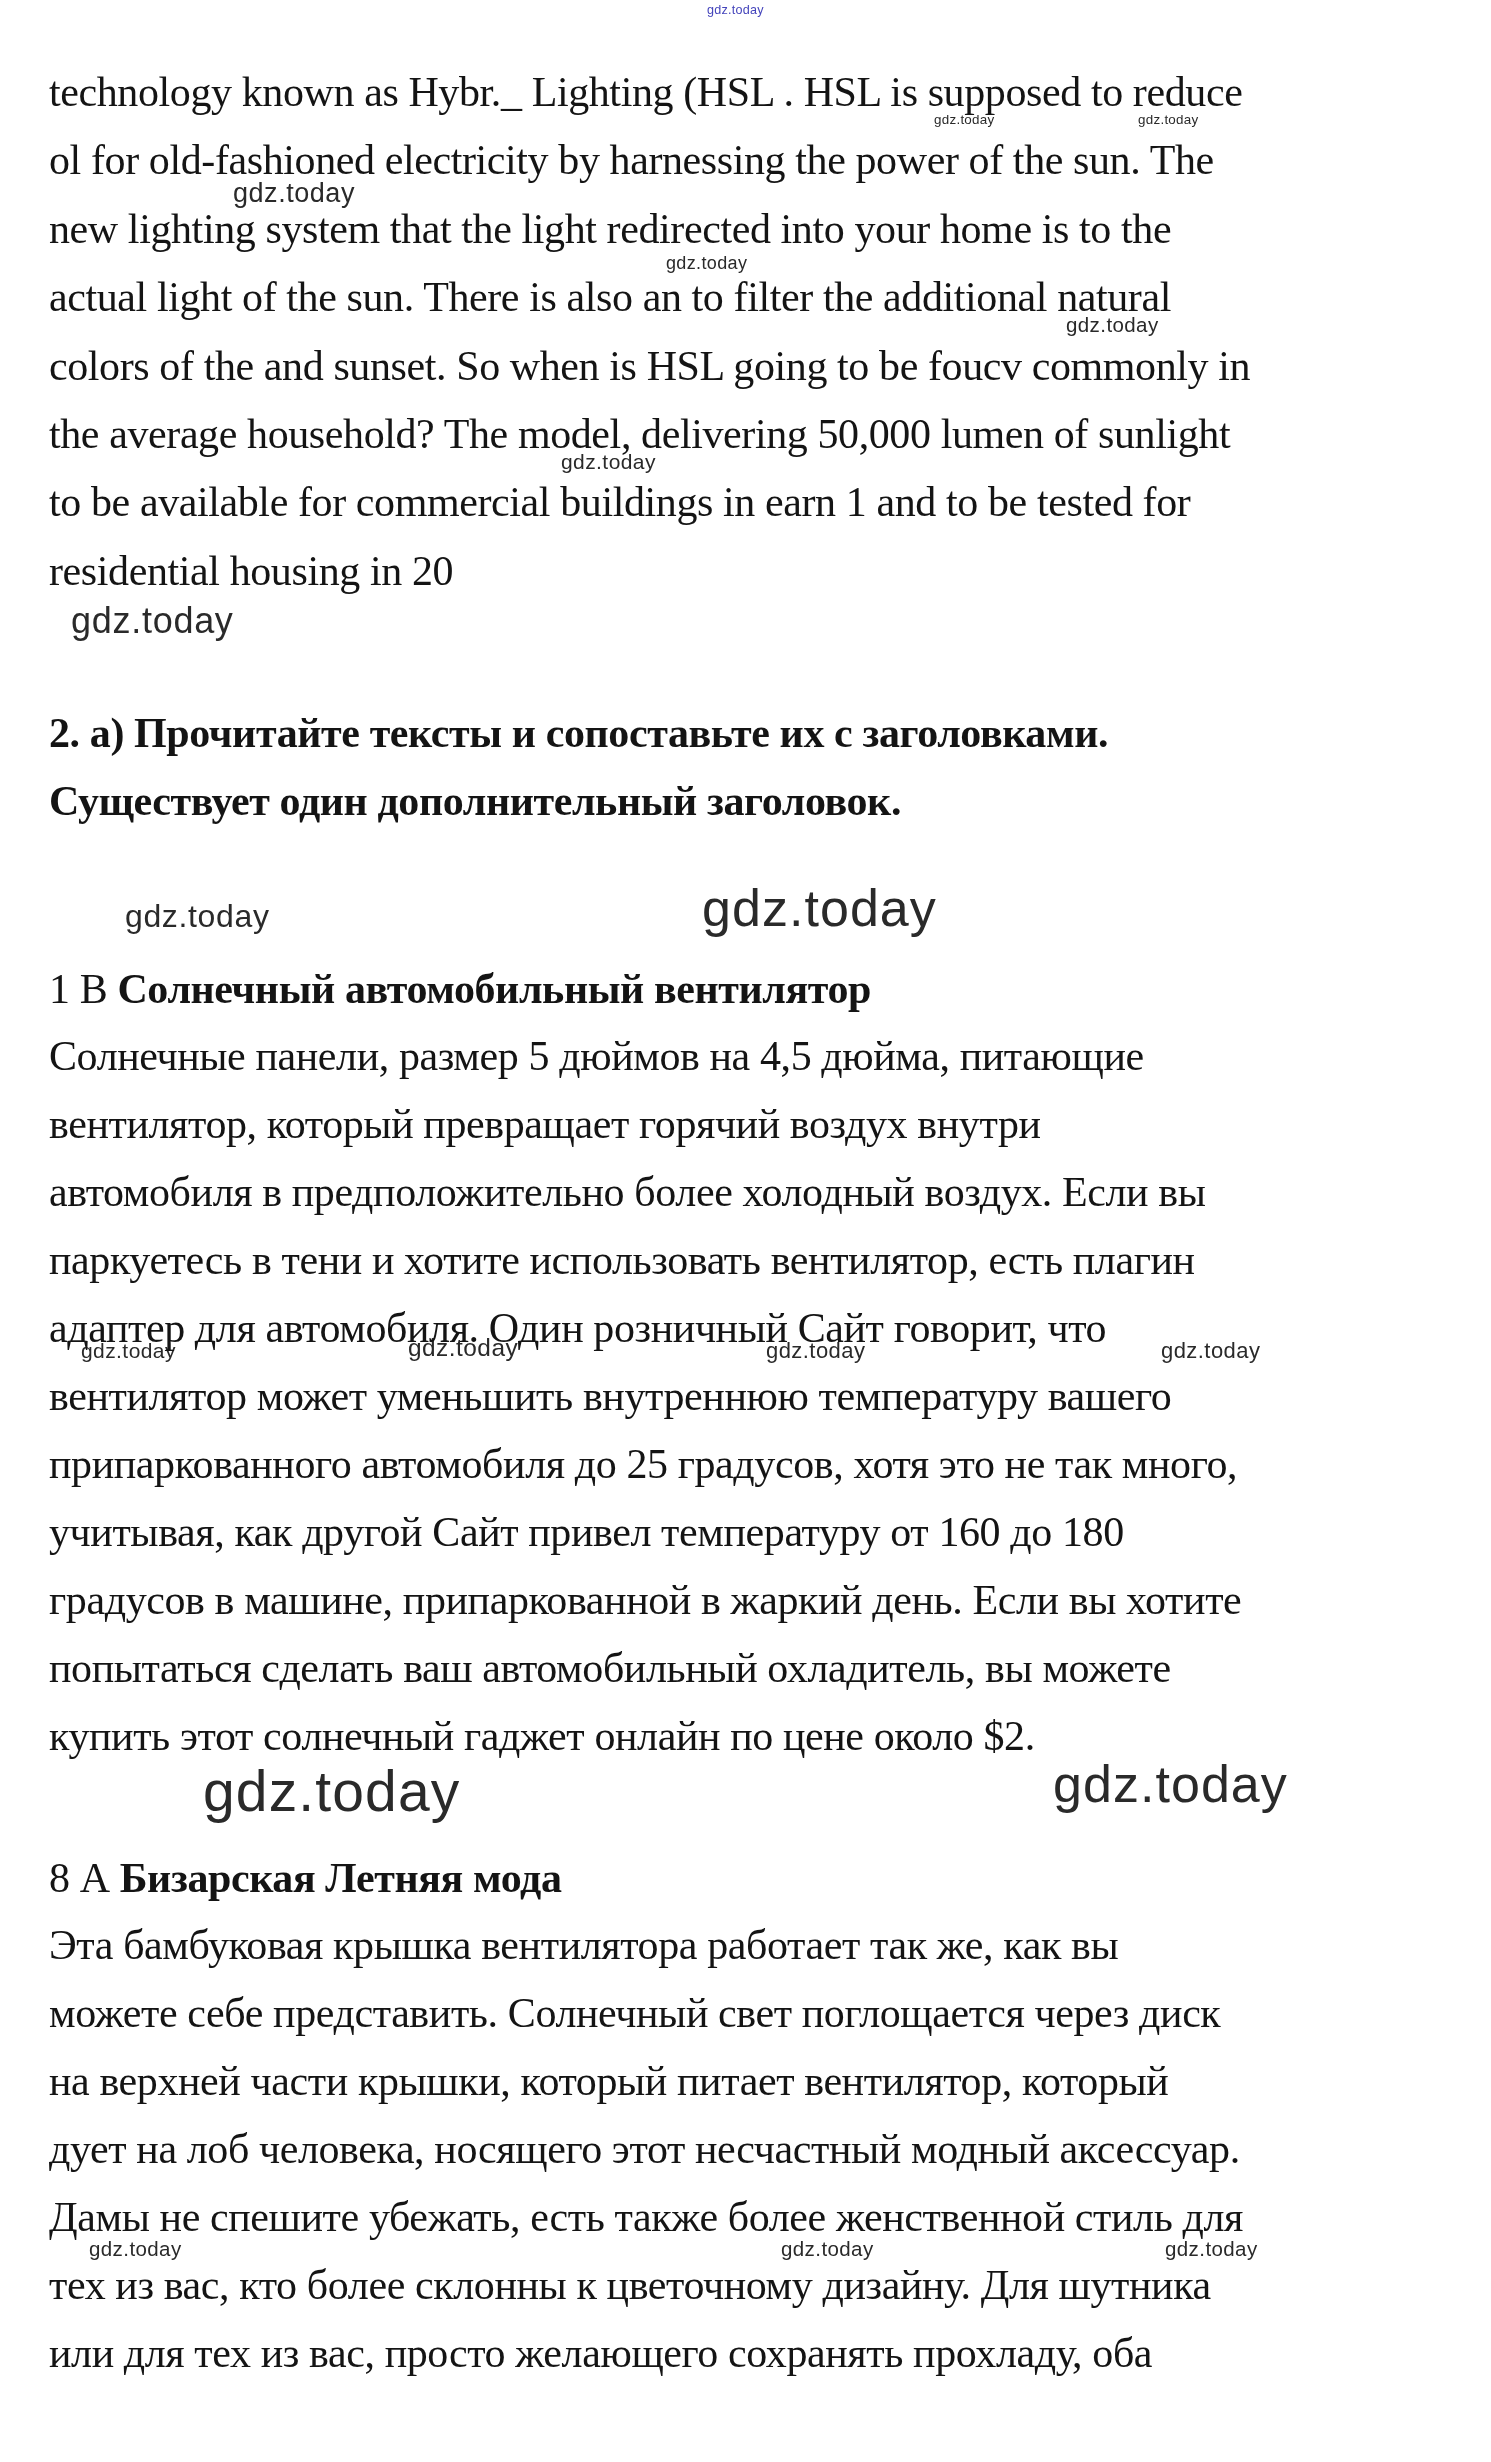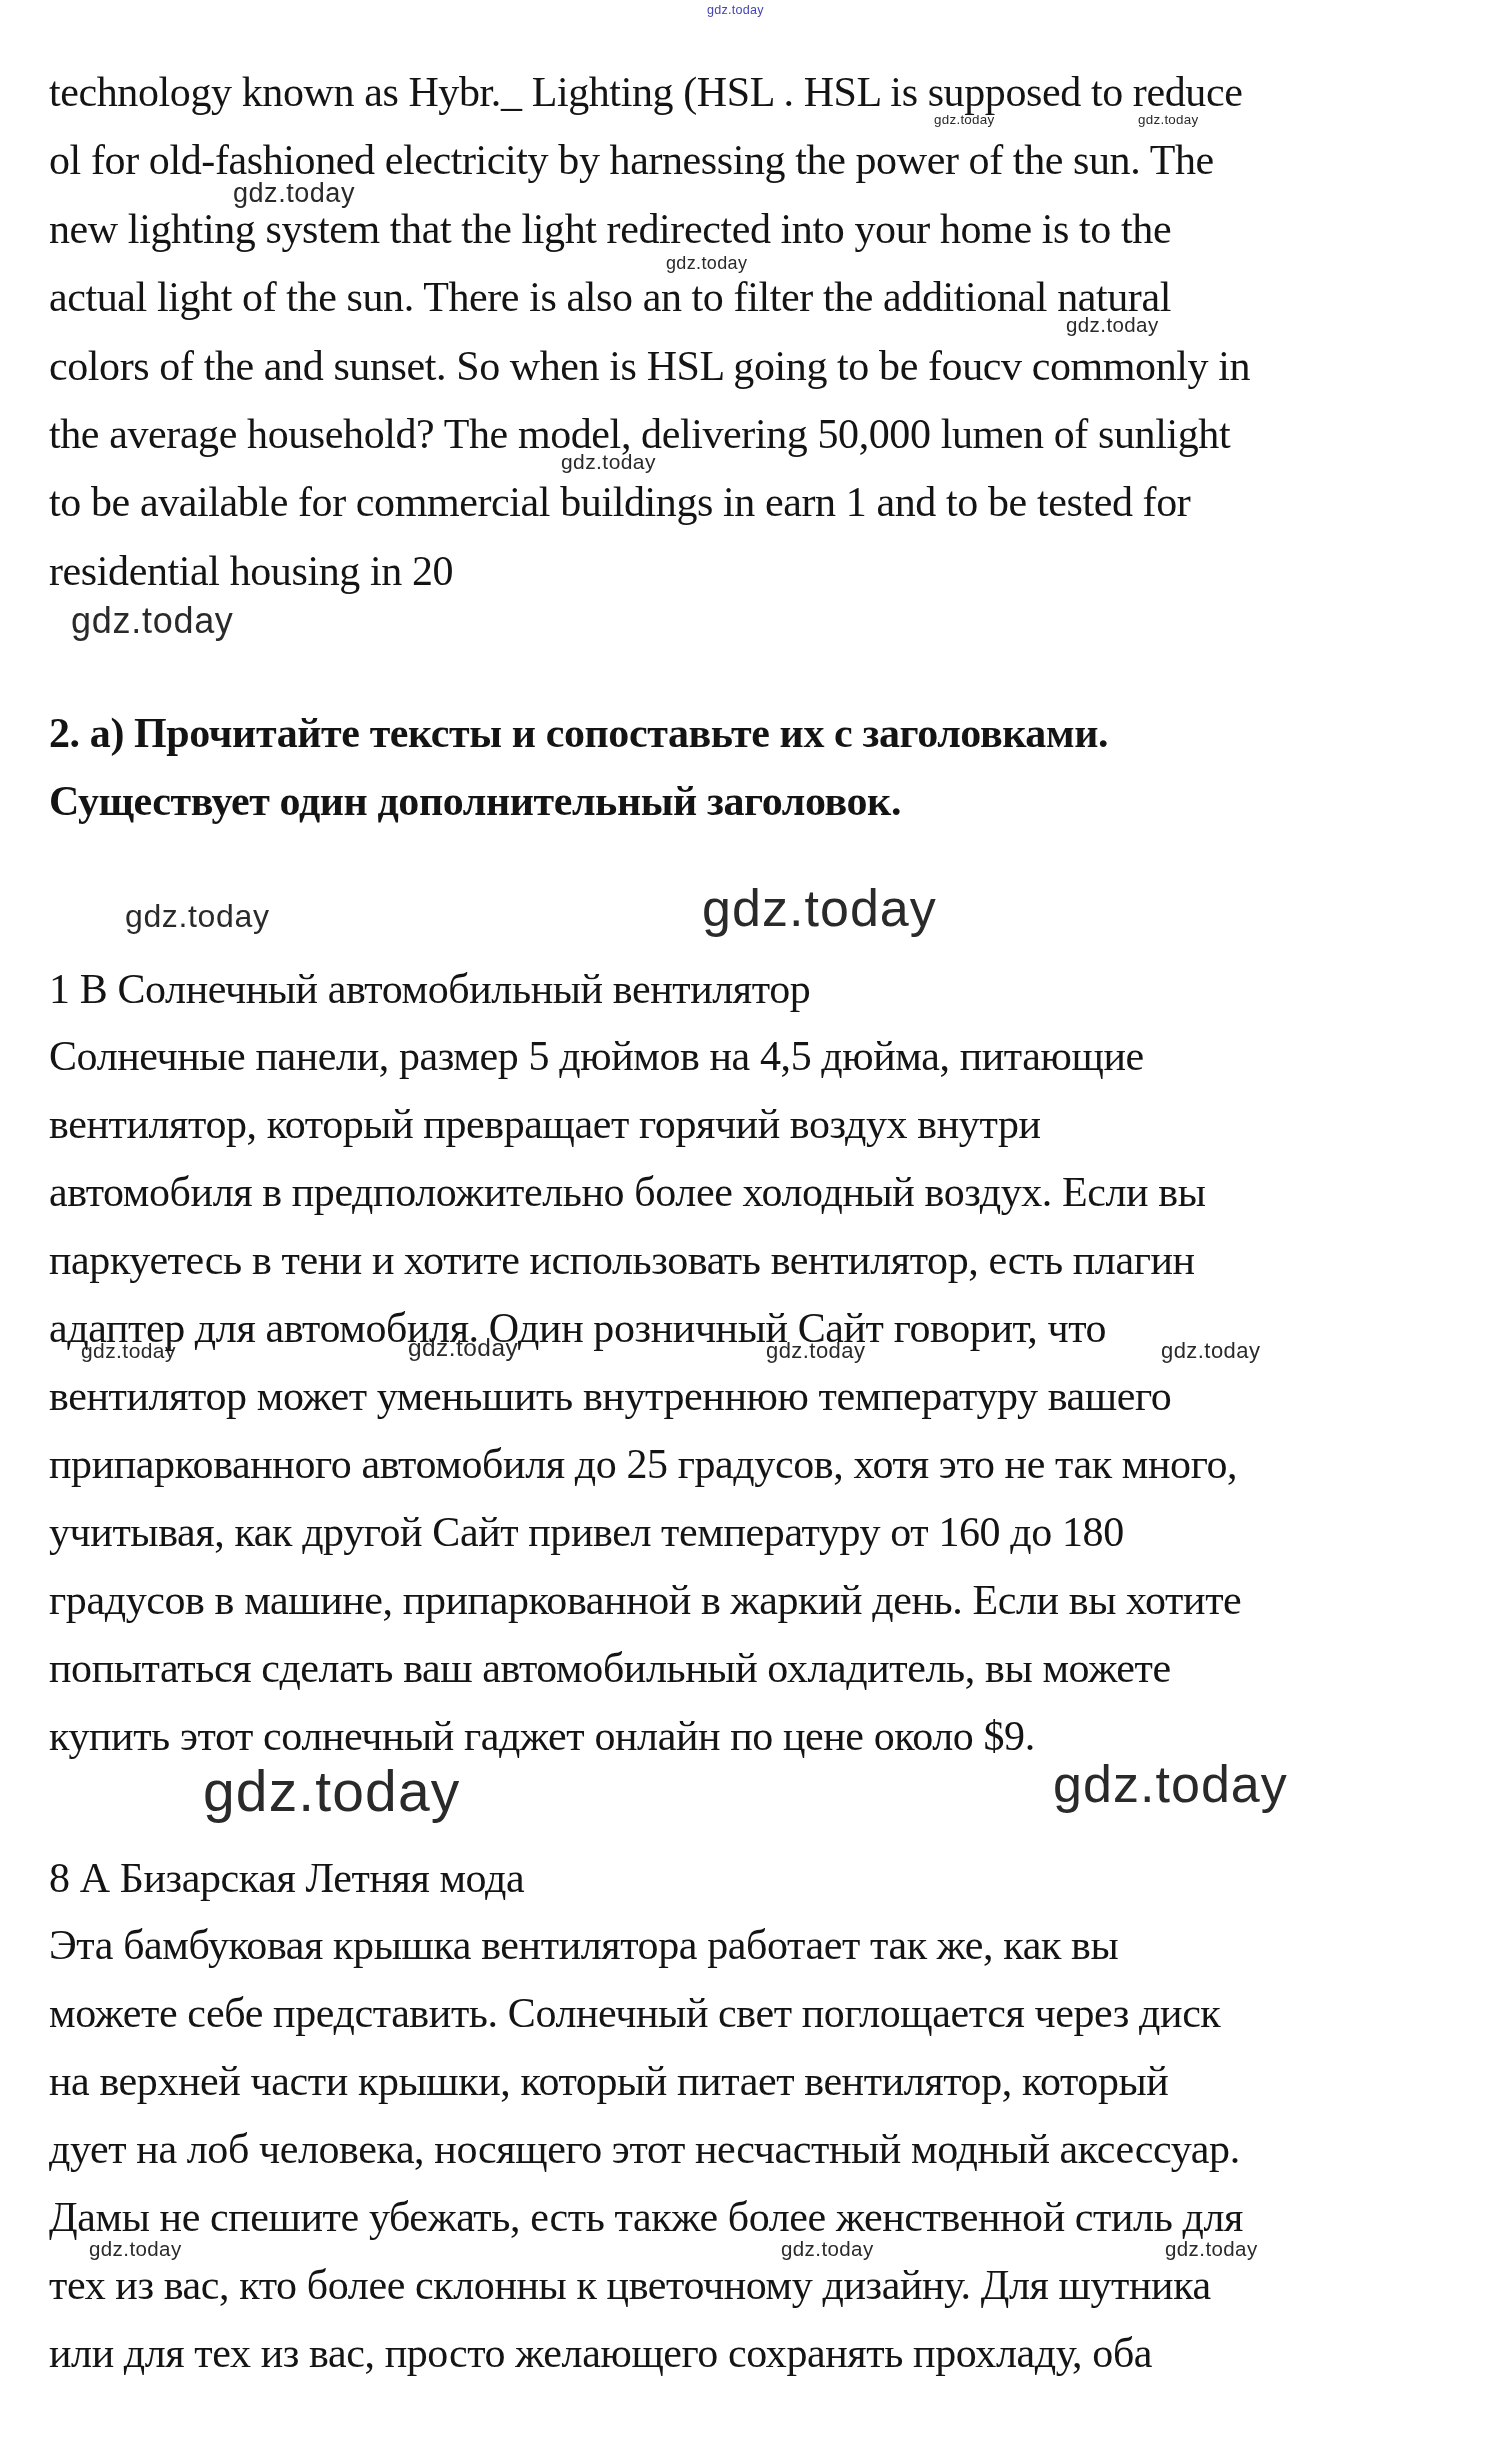--- a/index.html
+++ b/index.html
@@ -16,21 +16,21 @@
     white-space:nowrap;
     font-size:42px;
     line-height:42px;
     letter-spacing:-0.4px;
     margin-left:21px;
   }
   .eng .line{margin-bottom:26.4px;}
   .head .line{margin-bottom:26.4px;font-weight:bold;}
   .para .line{margin-bottom:26px;}
   .sec{position:absolute;left:28px;}
-  .bold{font-weight:normal;}
+  .bold{font-weight:bold;}
   .eng{top:71px;}
   .head{top:712px;}
   .sec1{top:968px;}
   .para1{top:1035px;}
   .sec2{top:1857px;}
   .para2{top:1924px;}
   .wm{
     position:absolute;
     font-family:"Liberation Sans", sans-serif;
     color:#2a2a2a;
@@ -94,21 +94,21 @@
   <div class="line">Солнечные панели, размер 5 дюймов на 4,5 дюйма, питающие</div>
       <div class="line">вентилятор, который превращает горячий воздух внутри</div>
       <div class="line">автомобиля в предположительно более холодный воздух. Если вы</div>
       <div class="line">паркуетесь в тени и хотите использовать вентилятор, есть плагин</div>
       <div class="line">адаптер для автомобиля. Один розничный Сайт говорит, что</div>
       <div class="line">вентилятор может уменьшить внутреннюю температуру вашего</div>
       <div class="line">припаркованного автомобиля до 25 градусов, хотя это не так много,</div>
       <div class="line">учитывая, как другой Сайт привел температуру от 160 до 180</div>
       <div class="line">градусов в машине, припаркованной в жаркий день. Если вы хотите</div>
       <div class="line">попытаться сделать ваш автомобильный охладитель, вы можете</div>
-      <div class="line">купить этот солнечный гаджет онлайн по цене около $9.</div>
+      <div class="line">купить этот солнечный гаджет онлайн по цене около $2.</div>
     </div>
 
   <div class="sec sec2 line">
     <span>8 А </span><span class="bold">Бизарская Летняя мода</span>
   </div>
 
   <div class="block para para2">
 
   <div class="line">Эта бамбуковая крышка вентилятора работает так же, как вы</div>
       <div class="line">можете себе представить. Солнечный свет поглощается через диск</div>

